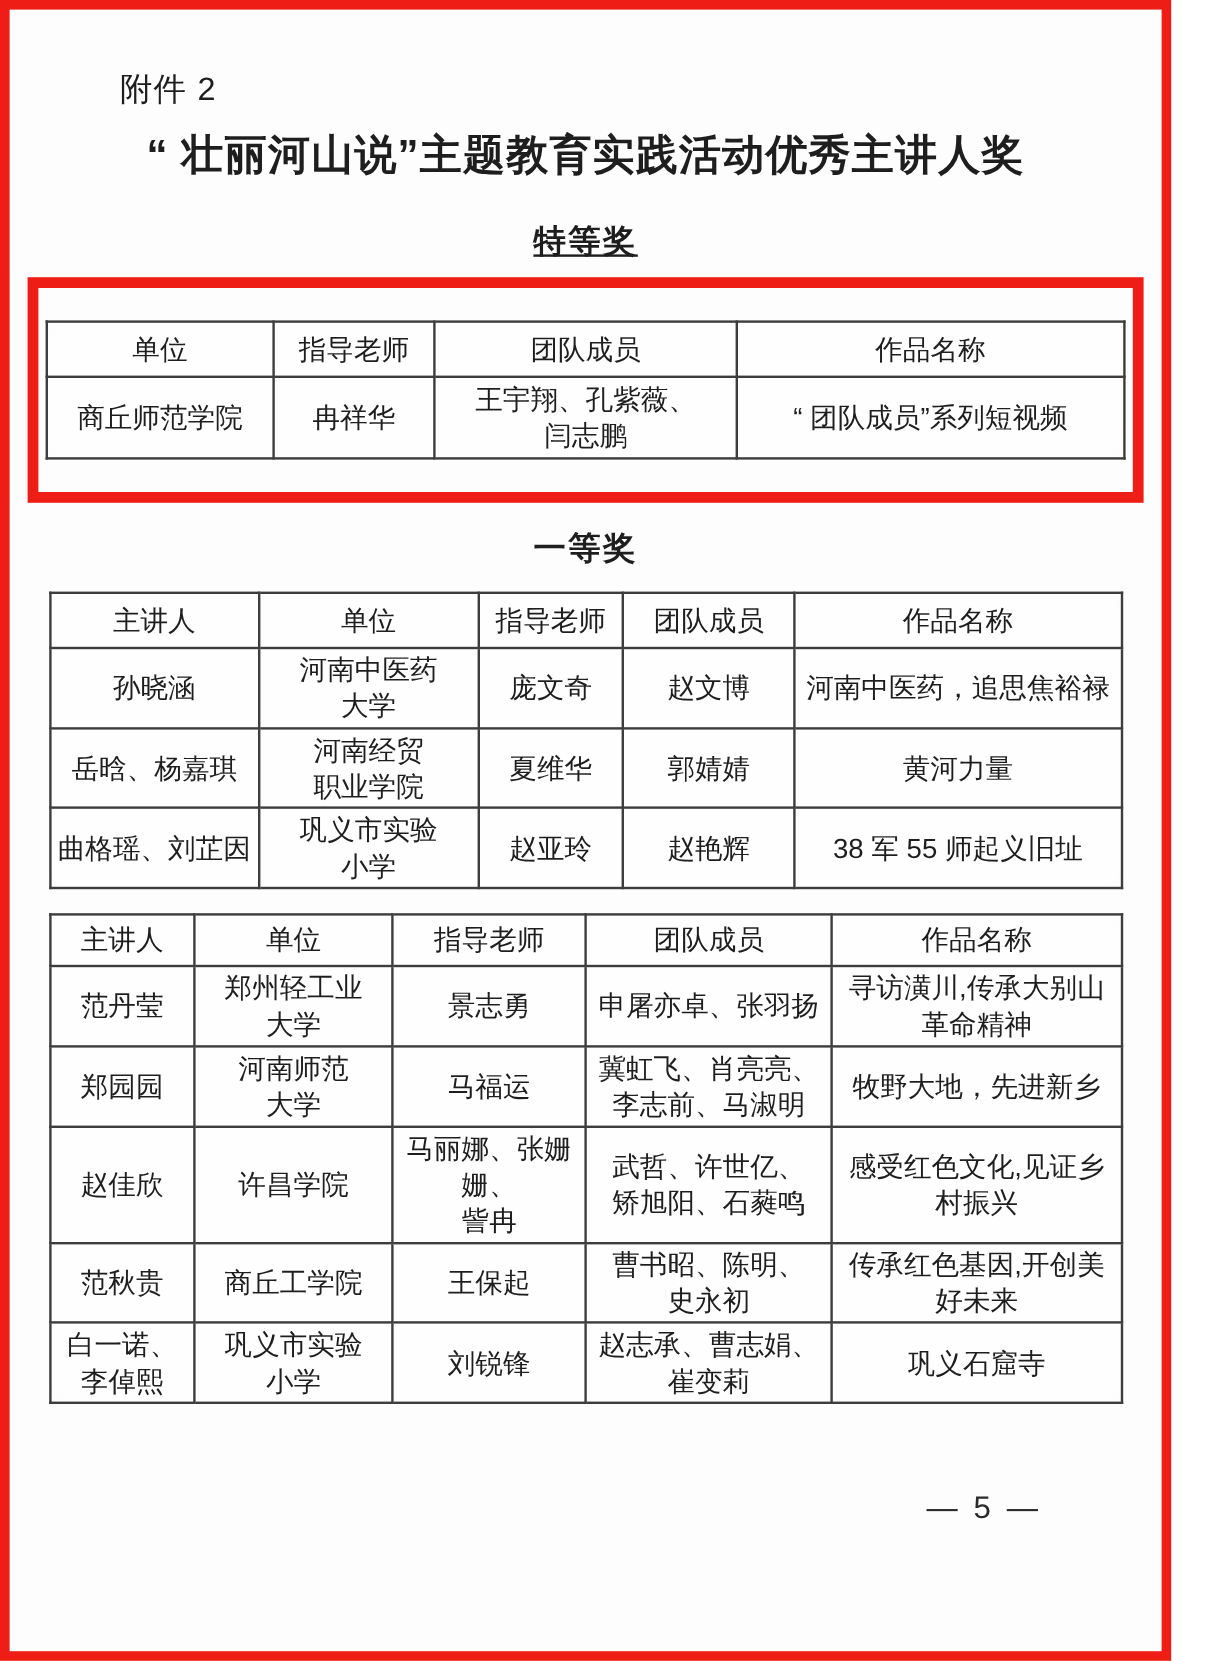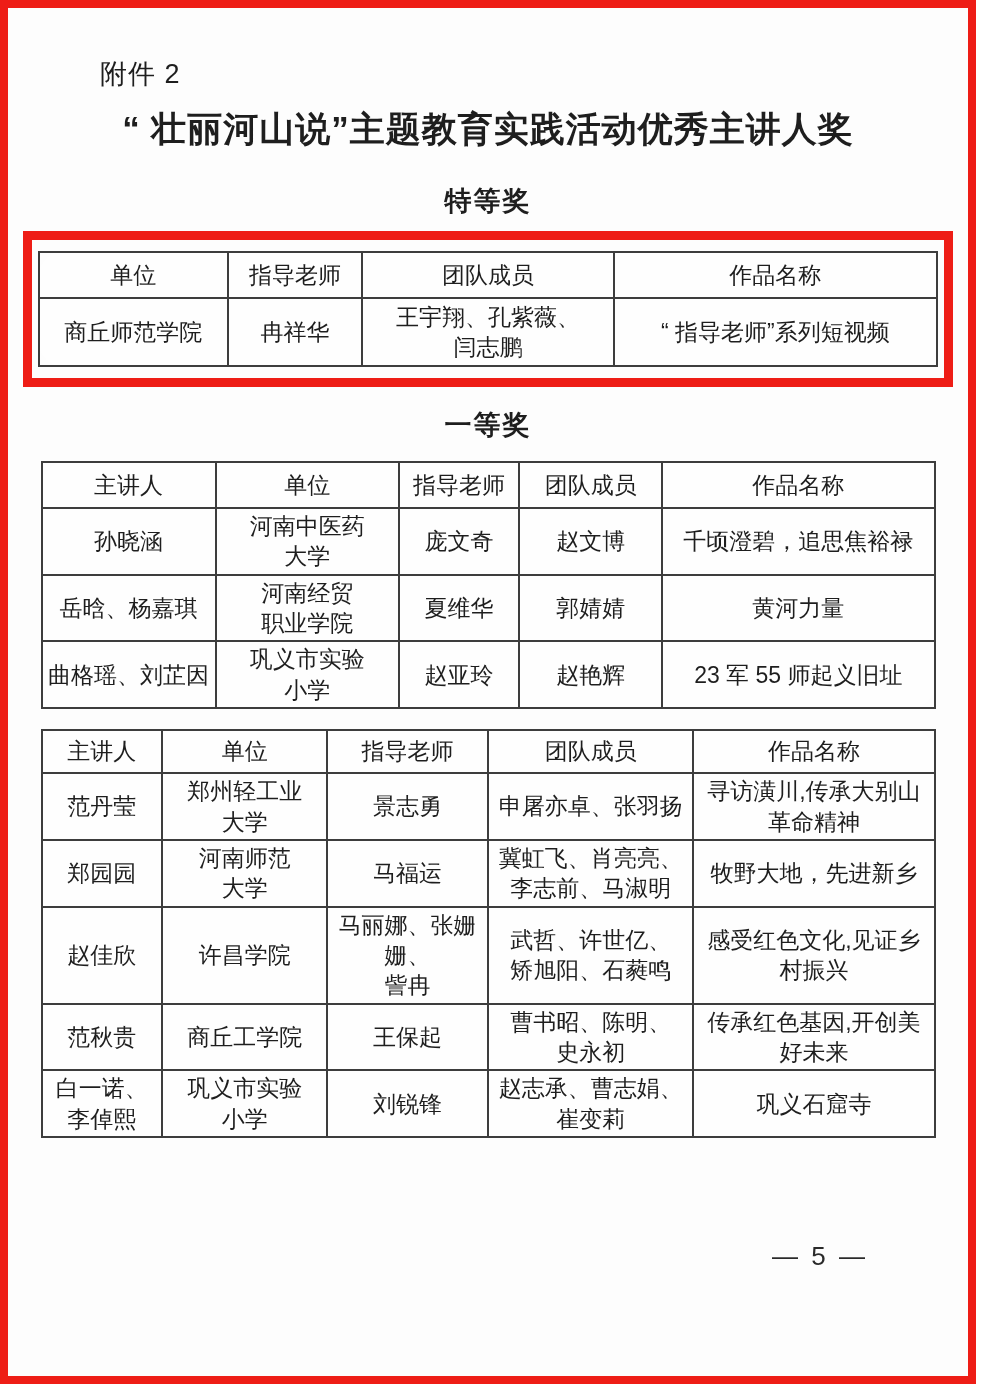--- a/index.html
+++ b/index.html
@@ -10,32 +10,32 @@
   .page {
     width:976px; height:1384px; border:8px solid #ee1d16;
     background:#fdfdfd; position:relative; overflow:hidden;
   }
   .attachment { margin:48px 0 0 92px; font-size:27px; letter-spacing:1px; }
   .title {
     margin-top:14px; text-align:center; font-size:35px; font-weight:bold;
     letter-spacing:1px;
   }
   .section-heading { text-align:center; font-size:27px; font-weight:bold; letter-spacing:2px; }
-  .h-special { margin-top:30px; }
+  .h-special { margin-top:30px;text-decoration:underline; }
   .h-first  { margin-top:20px; }
   .h-second { margin-top:24px; }
 
   .highlight-box {
     width:930px; margin:12px auto 0; border:9px solid #ee1d16;
     padding:11px 6px; background:transparent;
   }
 
   table {
     border-collapse:collapse; table-layout:fixed; width:900px;
-    margin:0 auto; font-size:23px; background:#fefefe;border-radius:27px;
+    margin:16px auto; font-size:23px; background:#fefefe;border-radius:27px;
   }
   th, td {
     border:2px solid #3d3d3d; text-align:center; vertical-align:middle;
     white-space:pre-line; font-weight:normal; padding:2px 5px; line-height:1.32;
     overflow:hidden;
   }
   .table-special tr.hdr { height:46px; }
   .table-special tr.data { height:68px; }
   .table-first { width:895px; margin-top:18px; }
   .table-first tr.hdr { height:46px; }
@@ -73,21 +73,21 @@
         <th>单位</th>
         <th>指导老师</th>
         <th>团队成员</th>
         <th>作品名称</th>
       </tr>
       <tr class="data">
         <td>商丘师范学院</td>
         <td>冉祥华</td>
         <td>王宇翔、孔紫薇、
 闫志鹏</td>
-        <td>“ 指导老师”系列短视频</td>
+        <td>“ 团队成员”系列短视频</td>
       </tr>
     </tbody>
       </table>
   </div>
 
   <div class="section-heading h-first">一等奖</div>
 
   <table class="table-first">
     <colgroup>
       <col style="width:19.5%">
@@ -103,37 +103,37 @@
       <th>指导老师</th>
       <th>团队成员</th>
       <th>作品名称</th>
     </tr>
     <tr class="data">
       <td>孙晓涵</td>
       <td>河南中医药
 大学</td>
       <td>庞文奇</td>
       <td>赵文博</td>
-      <td>千顷澄碧，追思焦裕禄</td>
+      <td>河南中医药，追思焦裕禄</td>
     </tr>
     <tr class="data">
       <td>岳晗、杨嘉琪</td>
       <td>河南经贸
 职业学院</td>
       <td>夏维华</td>
       <td>郭婧婧</td>
       <td>黄河力量</td>
     </tr>
     <tr class="data">
       <td>曲格瑶、刘芷因</td>
       <td>巩义市实验
 小学</td>
       <td>赵亚玲</td>
       <td>赵艳辉</td>
-      <td>23 军 55 师起义旧址</td>
+      <td>38 军 55 师起义旧址</td>
     </tr>
   </tbody>
     </table>
 
 
   <table class="table-second">
     <colgroup>
       <col style="width:13.5%">
         <col style="width:18.5%">
         <col style="width:18%">

